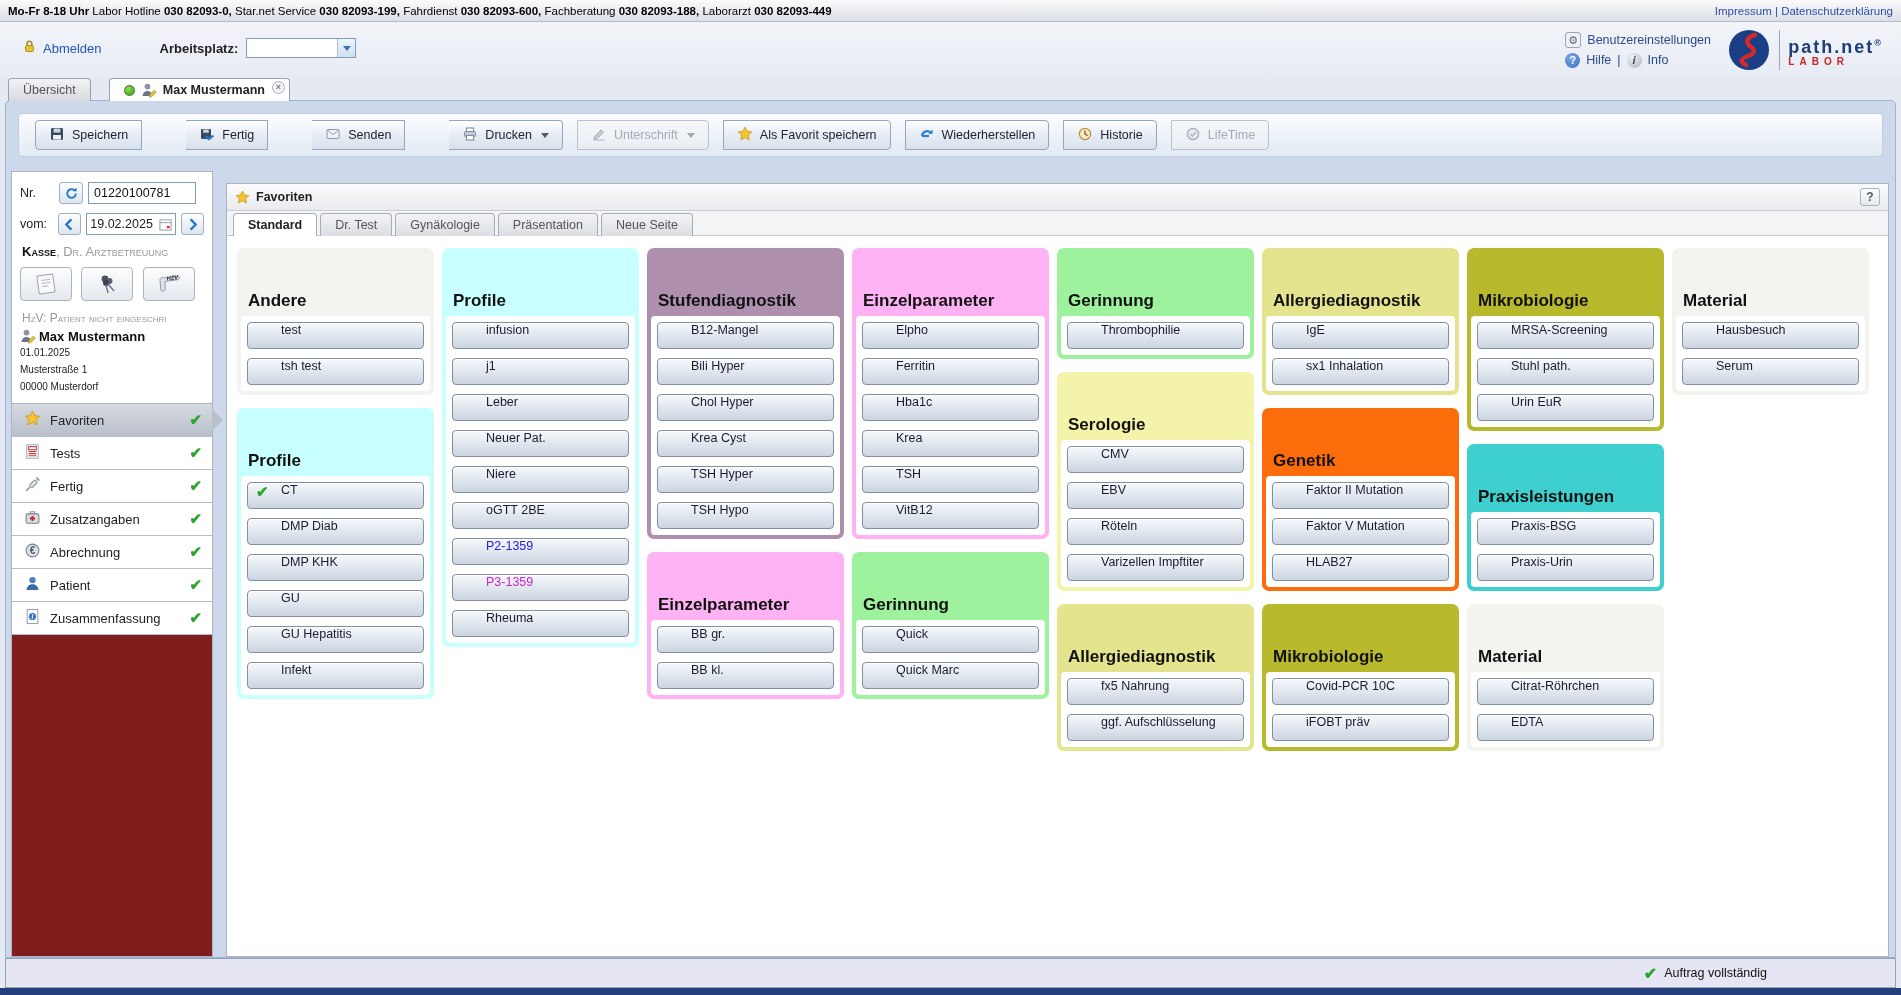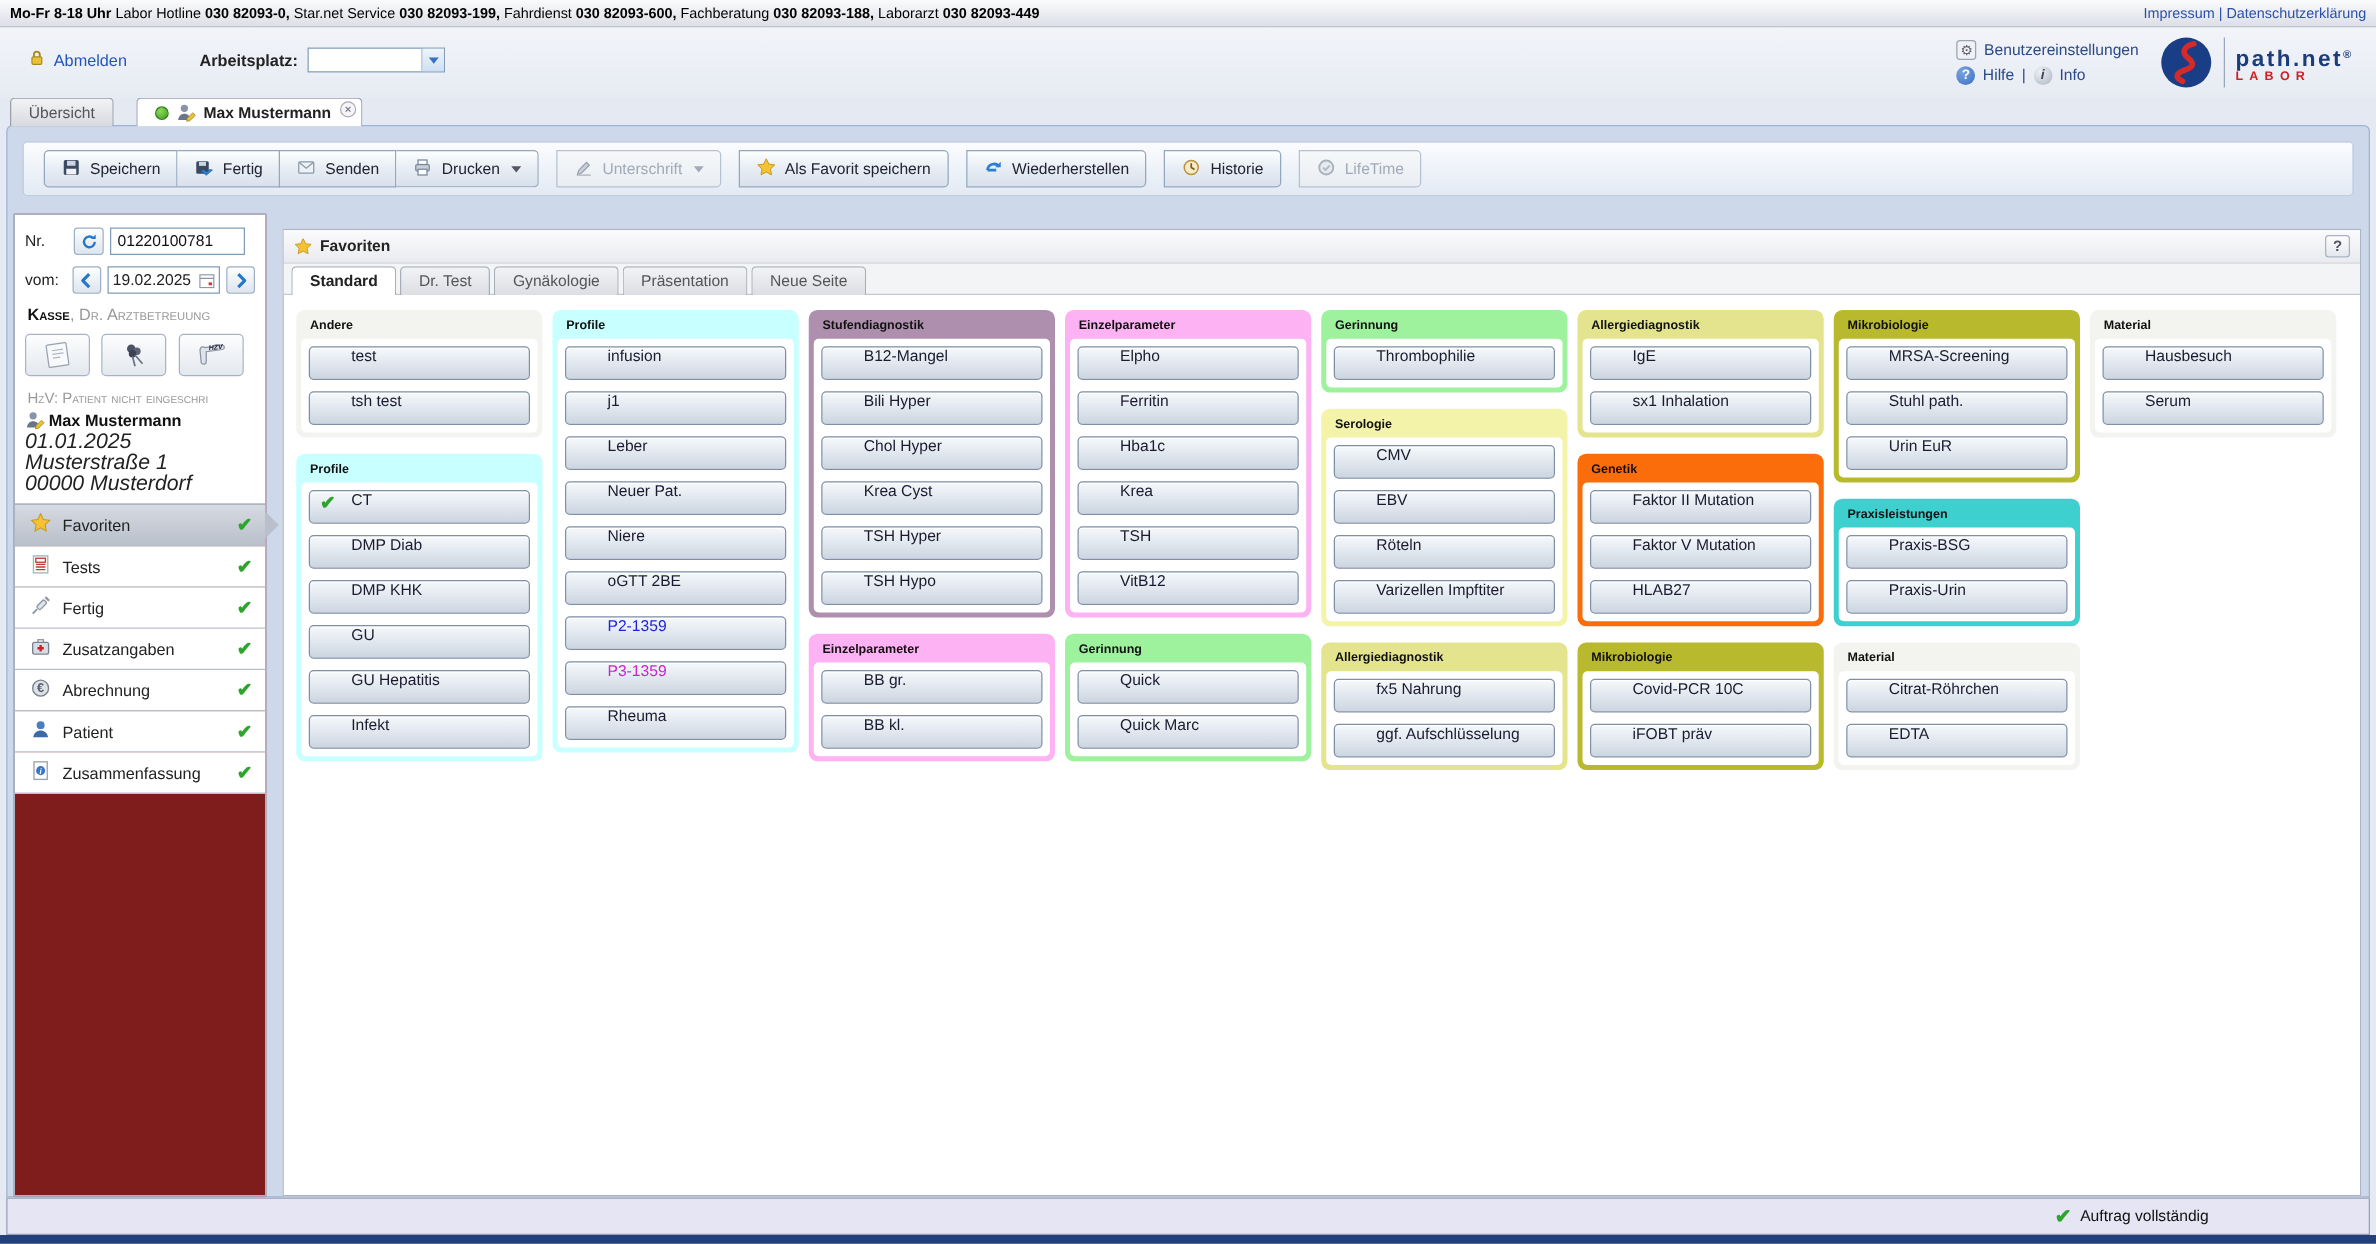--- a/index.html
+++ b/index.html
@@ -52,21 +52,21 @@
     background:radial-gradient(circle at 35% 30%, #8edc55, #3f9e1f); border:1px solid #2e7d17; }
   .tab-close { position:absolute; right:4px; top:2px; width:13px; height:13px; border:1px solid #aab; border-radius:50%;
     background:#f5f5f7; color:#778; font-size:9px; line-height:11px; text-align:center; cursor:pointer; }
 
   
   .frame { position:absolute; left:5px; top:100px; width:1891px; height:858px;
     background:#cdd9eb; border:1px solid #9fb4d4; border-radius:5px 5px 0 0; }
   .toolbar { position:absolute; left:12px; top:12px; right:12px; height:44px;
     background:linear-gradient(#fbfcfe,#e2eaf4); border:1px solid #c0cddf; border-radius:4px;
     display:flex; align-items:center; padding:0 16px; gap:14px; }
-  .tb-seg { display:flex; }
+  .tb-seg { display:flex;gap:44px; }
   .tb-btn { height:30px; display:flex; align-items:center; gap:7px; padding:0 13px; font-size:12.5px; color:#223;
     background:linear-gradient(#fdfefe,#e7edf4 50%,#d8e1ec); border:1px solid #93a7bf; border-radius:4px; cursor:pointer; white-space:nowrap; }
   .tb-seg .tb-btn { border-radius:0; border-left-width:0; }
   .tb-seg .tb-btn:first-child { border-radius:4px 0 0 4px; border-left-width:1px; }
   .tb-seg .tb-btn:last-child { border-radius:0 4px 4px 0; }
   .tb-btn.disabled { color:#a0aab8; cursor:default; background:linear-gradient(#f6f8fa,#e9edf2); border-color:#b6c2d0; }
   .tb-btn svg { width:16px; height:16px; }
   .caret { border:4px solid transparent; border-top:5px solid #556; margin-top:4px; margin-left:2px; }
   .tb-btn.disabled .caret { border-top-color:#a0aab8; }
 
@@ -88,21 +88,21 @@
   .kasse-line { font-variant:small-caps; margin:2px 0 8px 2px; font-size:13px; }
   .kasse-line b { color:#111; }
   .kasse-line .gray { color:#999; font-weight:normal; }
   .icon-btn3 { width:52px; height:34px; border:1px solid #a8b4c2; border-radius:4px;
     background:linear-gradient(#fdfdfe,#e3e8ee); display:inline-flex; align-items:center; justify-content:center;
     margin-right:6px; cursor:pointer; }
   .icon-btn3 svg { width:26px; height:24px; }
   .hzv-line { font-variant:small-caps; color:#999; font-size:12px; margin:10px 0 3px 2px;
     white-space:nowrap; overflow:hidden; }
   .pat-name { display:flex; align-items:center; gap:3px; font-weight:bold; font-size:13px; color:#111; }
-  .pat-line { font-size:17px; color:#222; line-height:17px;font-style:italic; }
+  .pat-line { font-size:10px; color:#222; line-height:17px; }
 
   .nav-list { border-top:1px solid #aab4c2; }
   .nav-item { height:33px; background:#fff; border-bottom:1px solid #b6bec8;
     display:flex; align-items:center; padding:0 10px 0 12px; gap:9px; font-size:13px; color:#222;
     cursor:pointer; position:relative; }
   .nav-item svg { width:17px; height:17px; flex:0 0 17px; }
   .nav-item .check { margin-left:auto; color:#2da52d; font-size:15px; font-weight:bold; }
   .nav-item.selected { background:linear-gradient(#d6dae1,#b9c0cb); }
   .nav-item.selected:after { content:""; position:absolute; right:-11px; top:50%; margin-top:-11px;
     border-left:11px solid #b9c0cb; border-top:11px solid transparent; border-bottom:11px solid transparent; z-index:4; }
@@ -117,21 +117,21 @@
     background:linear-gradient(#fdfdfe,#e3e8ee); color:#556; font-size:12px; font-weight:bold;
     display:flex; align-items:center; justify-content:center; cursor:pointer; }
   .fav-tabs { height:25px; background:#f3f4f6; border-bottom:1px solid #c4c9d1; display:flex; gap:3px; padding:2px 6px 0 6px; }
   .ftab { height:23px; padding:0 14px; display:flex; align-items:center; font-size:12.5px; color:#555;
     border:1px solid #a8aeb8; border-bottom:none; border-radius:4px 4px 0 0;
     background:linear-gradient(#f2f3f5,#dcdee3); cursor:pointer; }
   .ftab.active { background:#fff; font-weight:bold; color:#222; }
   .fav-content { padding:12px 10px; display:flex; gap:8px; align-items:flex-start; }
   .fcol { width:197px; flex:0 0 197px; display:flex; flex-direction:column; gap:13px; }
   .group { border-radius:7px; padding:4px; }
-  .ghead { font-size:10px; font-weight:bold; color:#111; padding:3px 6px 5px 7px; }
+  .ghead { font-size:17px; font-weight:bold; color:#111; padding:3px 6px 5px 7px;margin-top:36px; }
   .gbody { background:#fff; border-radius:4px; padding:6px; display:flex; flex-direction:column; gap:9px; }
   .fbtn { height:27px; background:linear-gradient(#f6f9fb,#e3e9f0 45%,#ccd5e0); border:1px solid #7f8fa5;
     border-radius:4px; display:flex; padding-left:33px; font-size:12.5px; color:#1b1b30;
     position:relative; cursor:pointer; box-shadow:inset 0 1px 0 #fff; }
   .fbtn .check { position:absolute; left:8px; color:#2da52d; font-size:15px; font-weight:bold; }
 
   
   .footer { position:absolute; left:5px; top:958px; width:1891px; height:30px;
     background:#e5e5f3; border:1px solid #9aa0b8; display:flex; align-items:center;
     justify-content:flex-end; padding-right:128px; gap:7px; font-size:12.5px; color:#111; }

